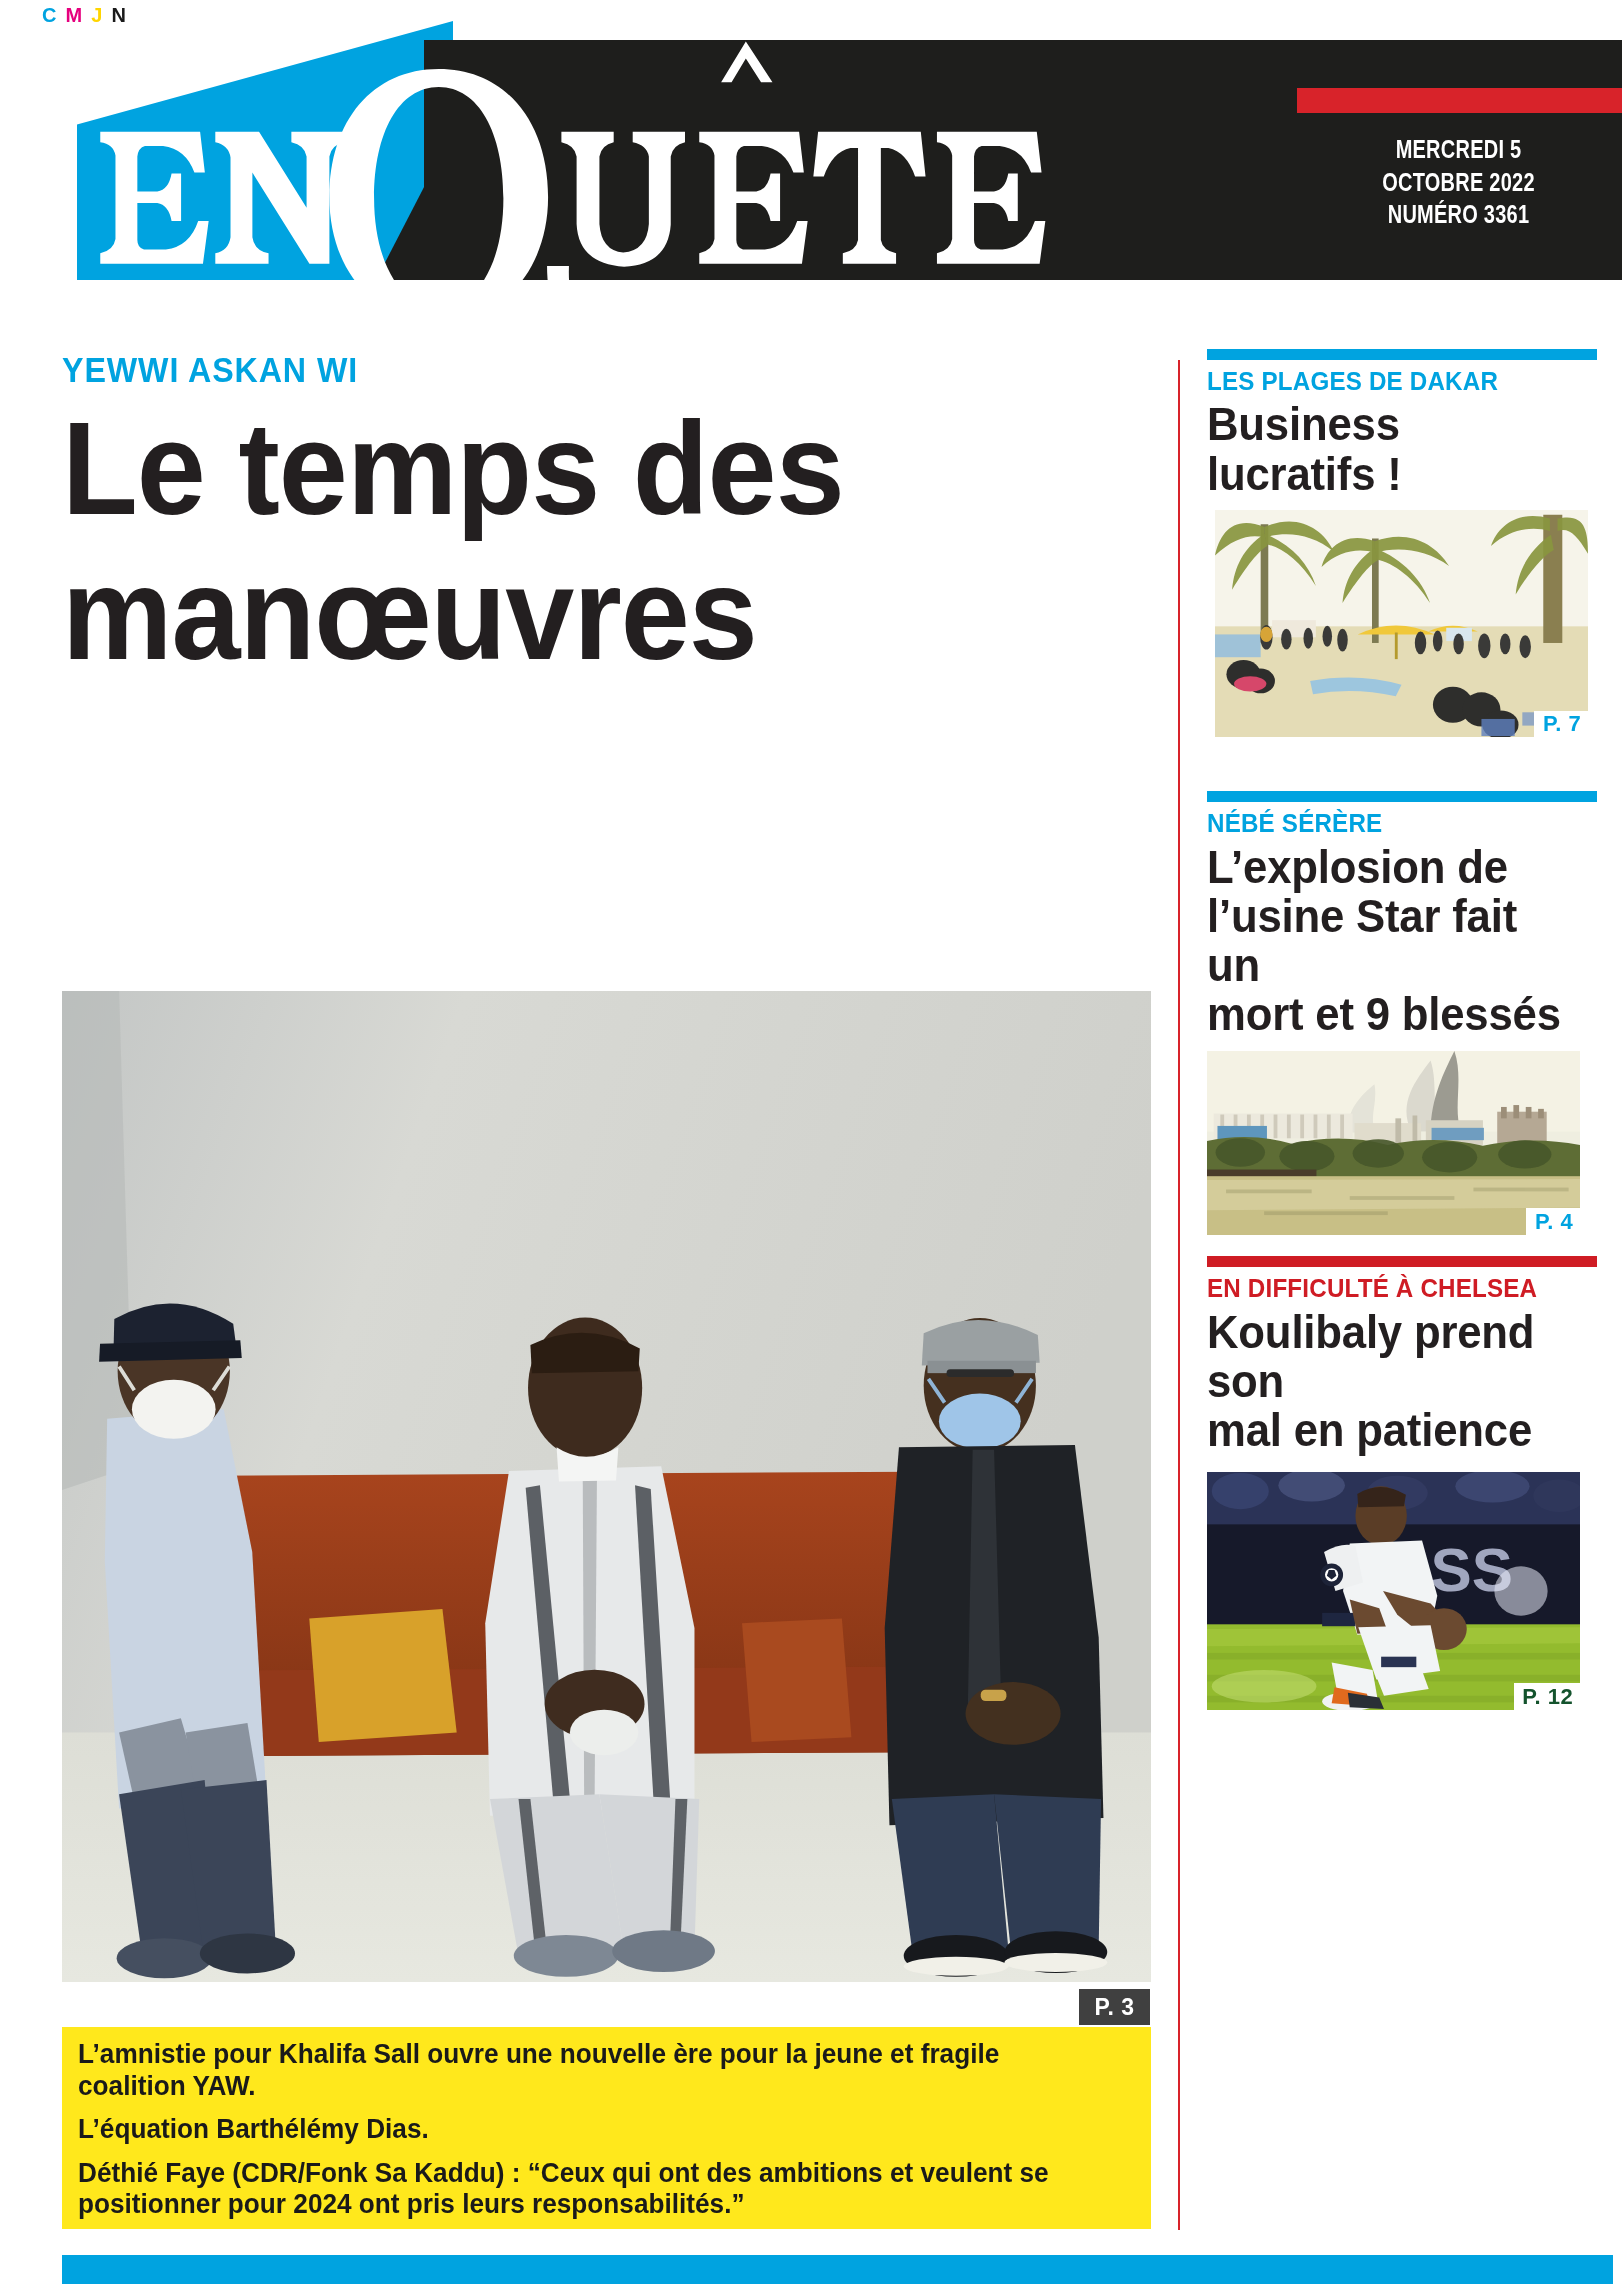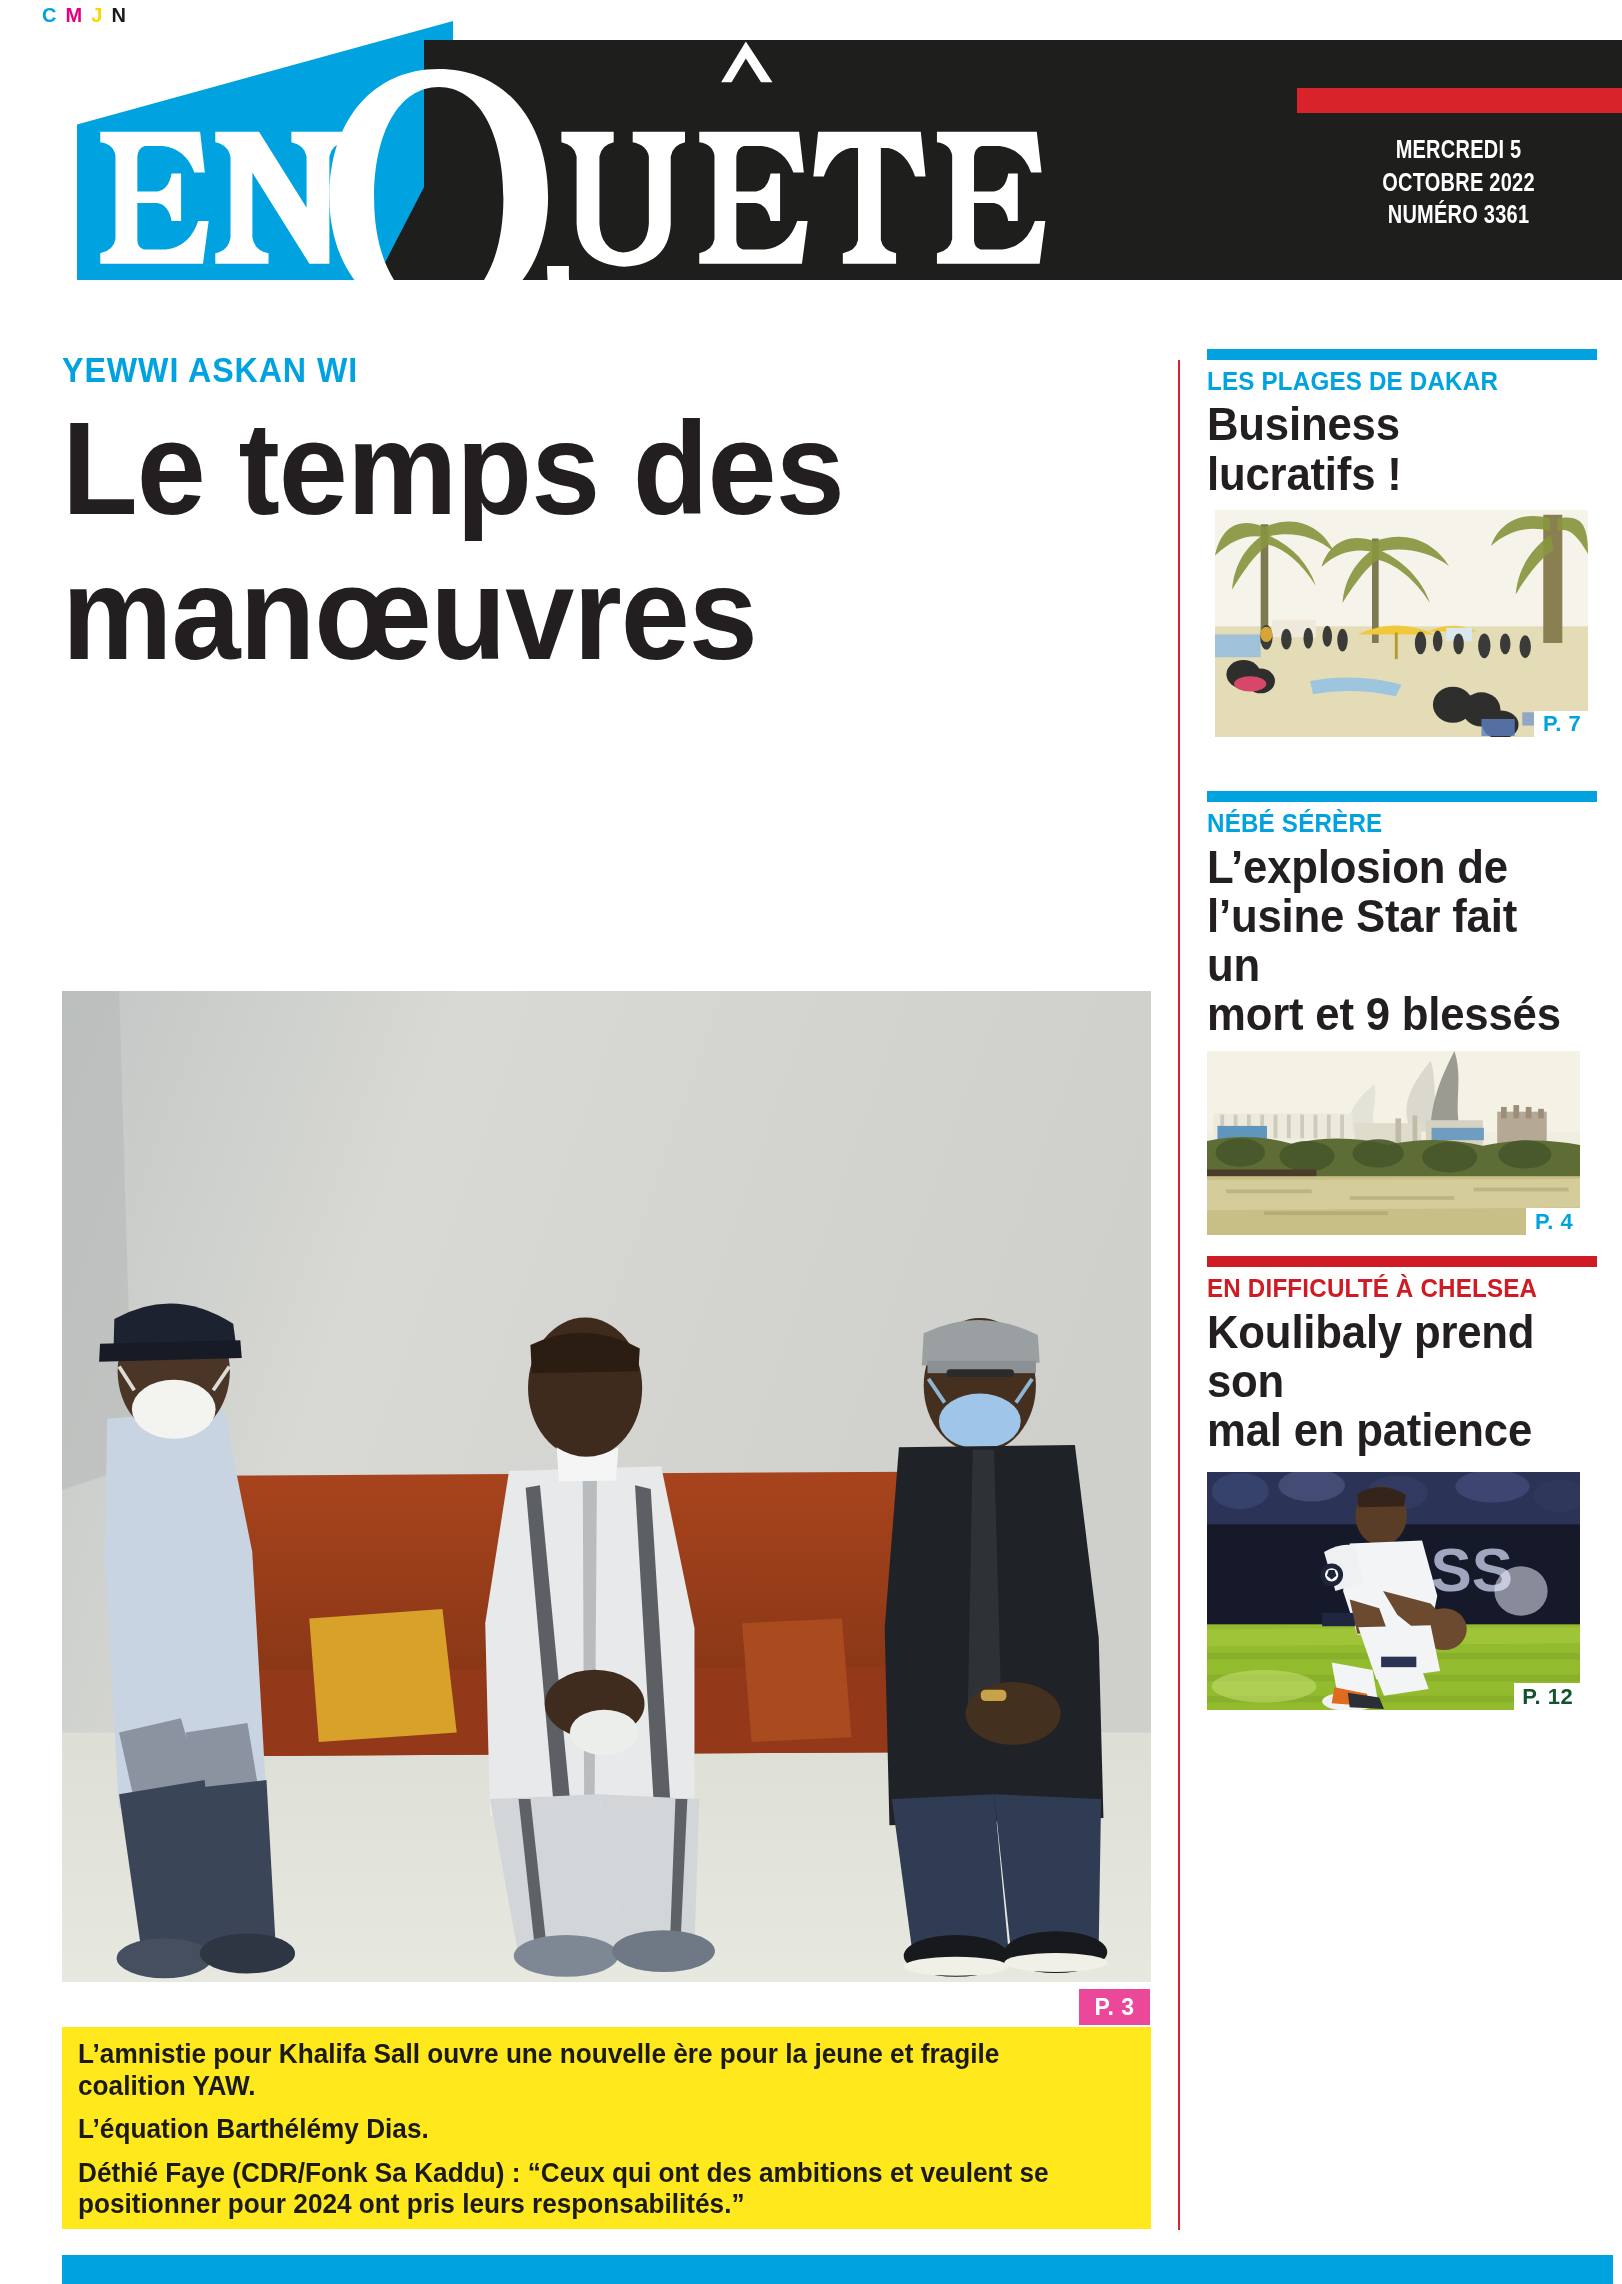--- a/index.html
+++ b/index.html
@@ -185,21 +185,21 @@
     background: #b9bcbd;
   }
   .main-photo svg { display: block; width: 100%; height: 100%; }
 
   .page-badge-main {
     position: absolute;
     left: 1079px;
     top: 1989px;
     width: 71px;
     height: 36px;
-    background: #ec4899;
+    background: #404040;
     color: #ffffff;
     font-family: "Liberation Sans Narrow", "Liberation Sans", sans-serif;
     font-weight: 700;
     font-size: 23px;
     display: flex;
     align-items: center;
     justify-content: center;
     letter-spacing: 0.5px;
     z-index: 12;
   }

